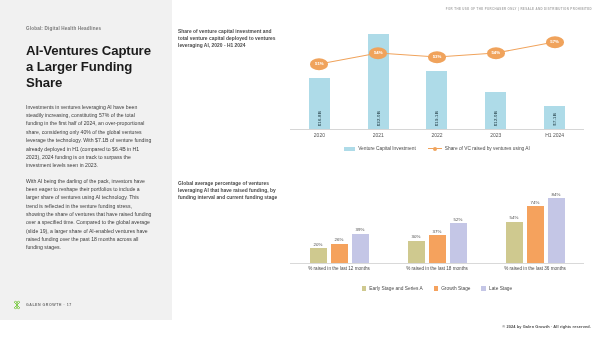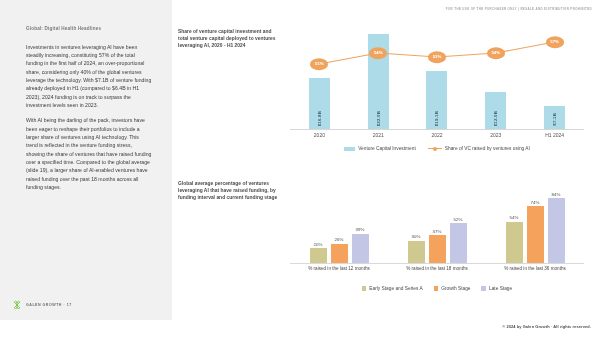--- a/index.html
+++ b/index.html
@@ -145,20 +145,21 @@
 </style>
 </head>
 <body>
 
 <div class="slide">
 
   <div class="disclaimer">FOR THE USE OF THE PURCHASER ONLY | RESALE AND DISTRIBUTION PROHIBITED</div>
 
   <div class="left-panel">
     <div class="eyebrow">Global: Digital Health Headlines</div>
+    <div class="headline">AI-Ventures Capture a Larger Funding Share</div>
     <div class="body-copy">Investments in ventures leveraging AI have been steadily increasing, constituting 57% of the total funding in the first half of 2024, an over-proportional share, considering only 40% of the global ventures leverage the technology. With $7.1B of venture funding already deployed in H1 (compared to $6.4B in H1 2023), 2024 funding is on track to surpass the investment levels seen in 2023.</div>
     <div class="body-copy">With AI being the darling of the pack, investors have been eager to reshape their portfolios to include a larger share of ventures using AI technology. This trend is reflected in the venture funding stress, showing the share of ventures that have raised funding over a specified time. Compared to the global average (slide 19), a larger share of AI-enabled ventures have raised funding over the past 18 months across all funding stages.</div>
     <div class="brand-row">
       <svg class="brand-mark" viewBox="0 0 24 24">
         <g fill="none" stroke="#7ac943" stroke-width="2.1" stroke-linejoin="round">
           <path d="M12 12 L5 5 A4.6 4.6 0 0 1 12 12 A4.6 4.6 0 0 1 19 5 Z"></path>
           <path d="M12 12 L5 19 A4.6 4.6 0 0 0 12 12 A4.6 4.6 0 0 0 19 19 Z"></path>
         </g>
       </svg>
       <span class="brand-text">GALEN GROWTH  · 17</span>

